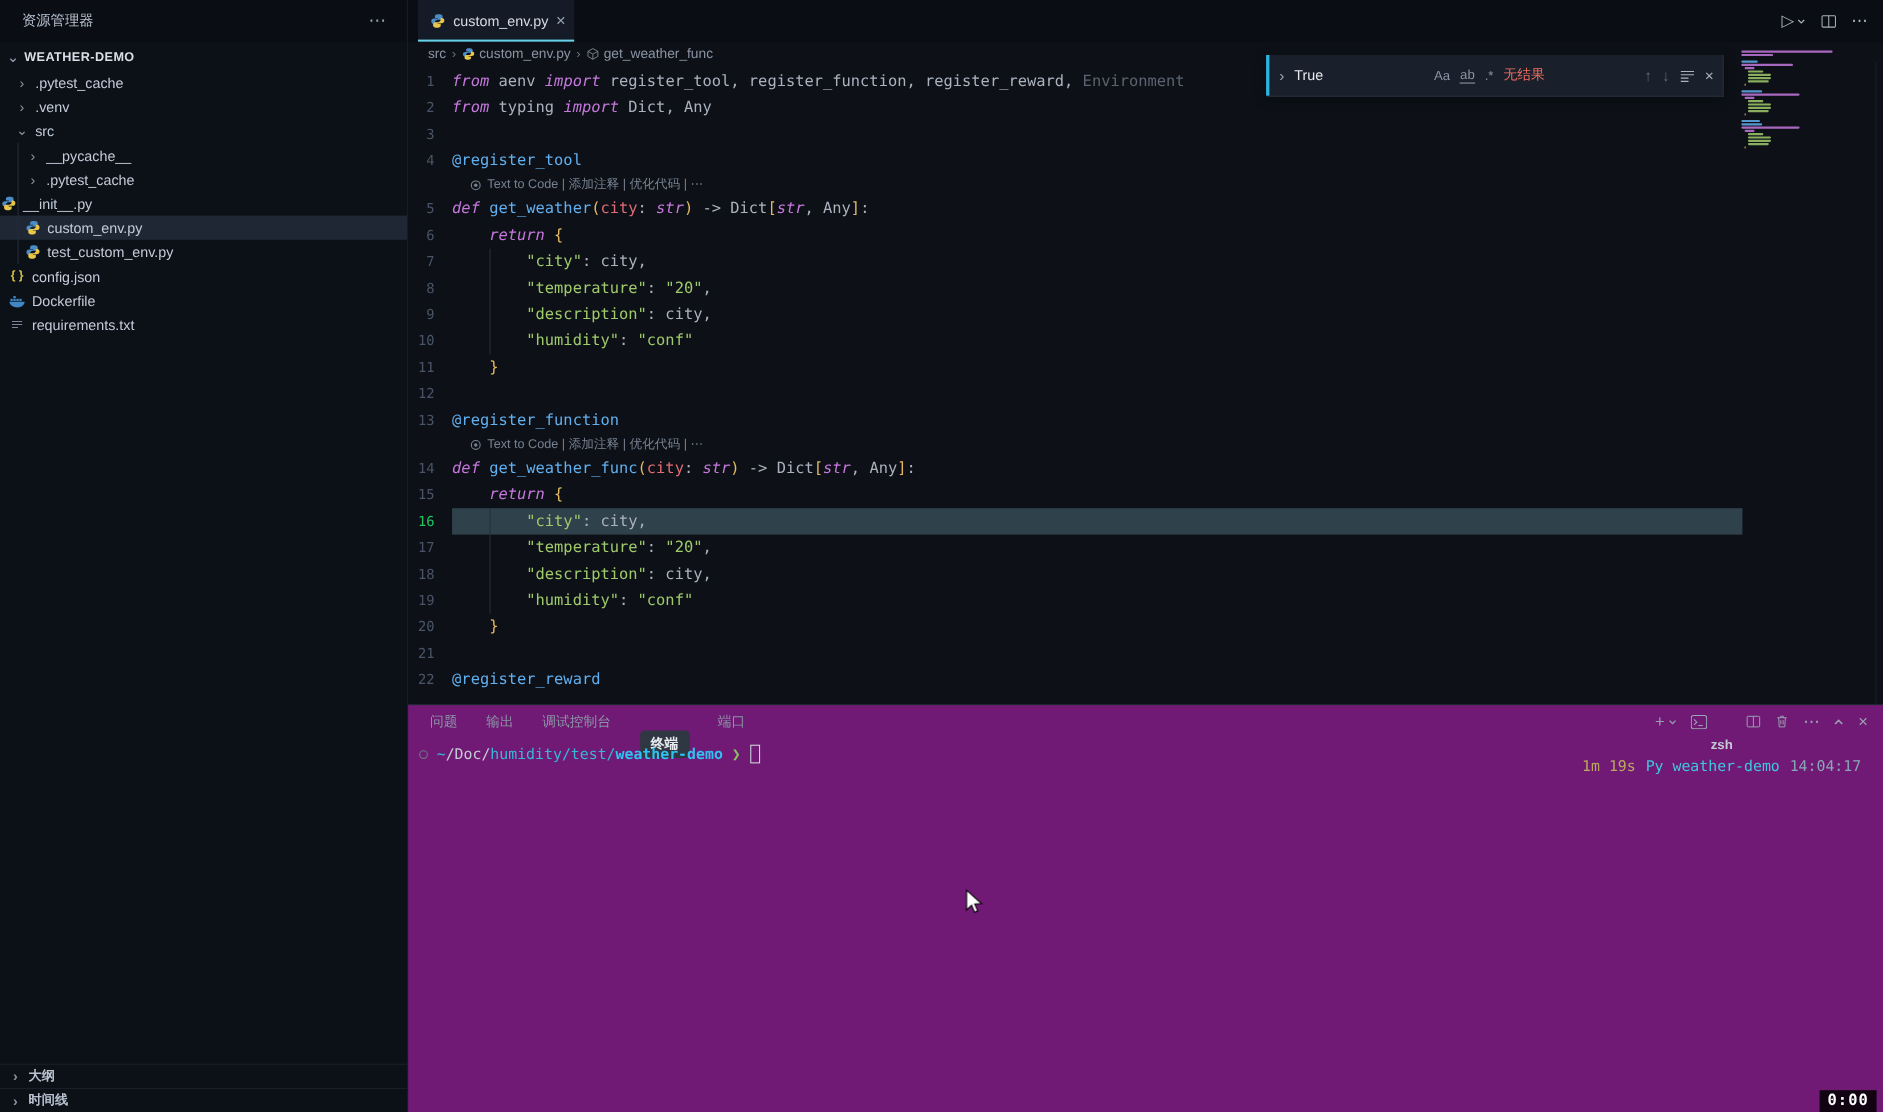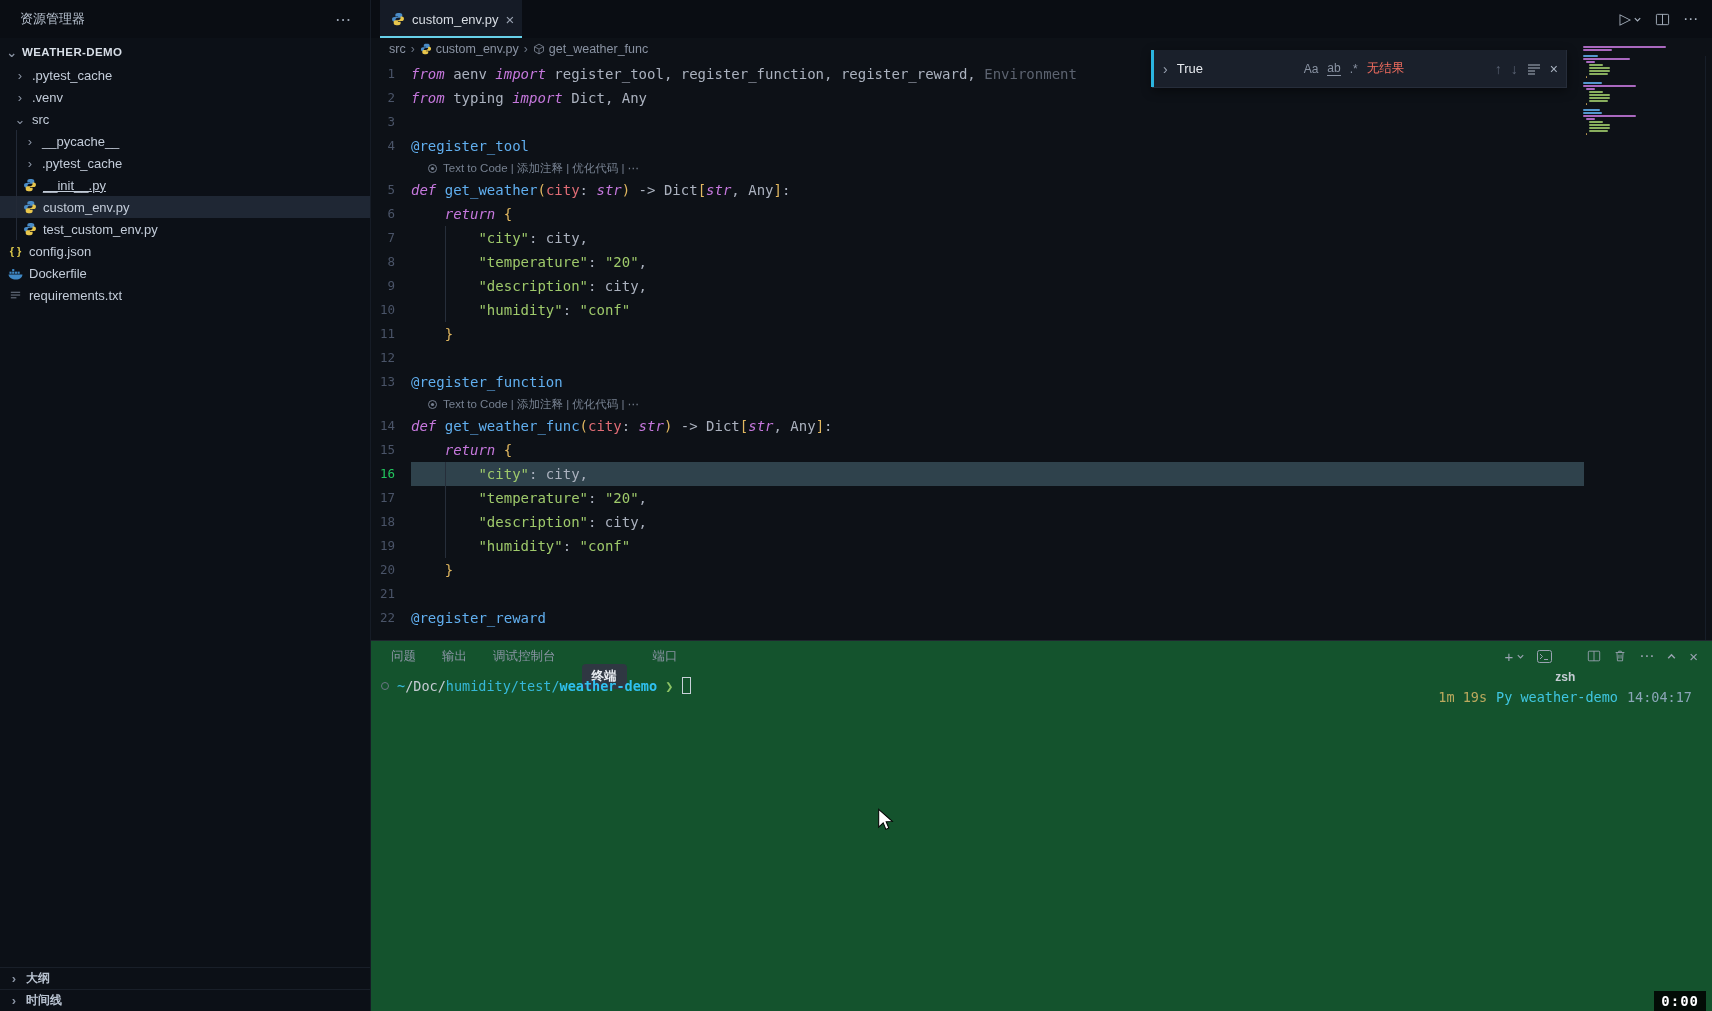--- a/index.html
+++ b/index.html
@@ -78,21 +78,21 @@
   .find-results { color:#f26d5f; font-size:12.5px; flex:1; }
   .find-nav { color:#5a6374; font-size:14px; cursor:pointer; }
   .find-btn { color:#aab4c2; font-size:14px; cursor:pointer; display:flex; align-items:center; }
 
   
   .minimap { position:absolute; left:1212px; top:8px; width:94px; bottom:0; cursor:pointer; }
   .mm-row { border-radius:1px; }
   .editor-scroll-line { position:absolute; left:1334px; top:18px; bottom:0; width:1px; background:#171e29; }
 
   
-  .panel { height:371px; flex:none; border-top:1px solid #20262f; background:#14532d; position:relative; }
+  .panel { height:371px; flex:none; border-top:1px solid #20262f; background:#701a75; position:relative; }
   .panel-header { height:28px; display:flex; align-items:center; padding:2px 14px 0 20px; }
   .ptabs { display:flex; align-items:center; gap:26px; }
   .ptab { font-size:12.5px; color:#8b95a5; cursor:pointer; }
   .ptab.active { background:#2f3742; color:#e8ecf1; font-weight:bold; border-radius:4px; padding:4px 10px;margin-top:40px; }
   .pactions { margin-left:auto; display:flex; align-items:center; gap:12px; color:#9aa3b2; }
   .pact { display:flex; align-items:center; gap:3px; font-size:15px; color:#9aa3b2; cursor:pointer; }
   .pact .zsh-label { font-size:12px; font-weight:bold; color:#c6ccd4;margin-top:42px; }
   .term-line { margin-top:8px; padding-left:8px; display:flex; align-items:center;
     font-family:"DejaVu Sans Mono",monospace; font-size:13.5px; position:relative; }
   .term-circle { width:8px; height:8px; border:1px solid #6b7585; border-radius:50%; margin:0 8px 0 2px; flex:none; }
@@ -136,21 +136,21 @@
             <span>src</span>
           </div>
           <div class="trow guided" style="padding-left: 24px;">
             <span class="chev">›</span>
             <span>__pycache__</span>
           </div>
           <div class="trow guided" style="padding-left: 24px;">
             <span class="chev">›</span>
             <span>.pytest_cache</span>
           </div>
-          <div class="trow guided" style="padding-left: 22px; text-decoration: underline;">
+          <div class="trow guided" style="">
             <span class="ticon">
               <svg width="14" height="14" viewBox="0 0 16 16">
                 <path fill="#4a8cc7" d="M7.9 1C6.1 1 5 1.8 5 3.2V5h3.1v.6H3.9C2.3 5.6 1.2 6.6 1.2 8.3s1 2.7 2.6 2.7h1.3V9.2c0-1.5 1.2-2.5 2.7-2.5h3c1.2 0 2.1-.9 2.1-2.1V3.2C12.9 1.9 11.6 1 9.9 1z"></path>
                 <path fill="#e8c64c" d="M8.1 15c1.8 0 2.9-.8 2.9-2.2V11H7.9v-.6h4.2c1.6 0 2.7-1 2.7-2.7S13.8 5 12.2 5h-1.3v1.8c0 1.5-1.2 2.5-2.7 2.5h-3c-1.2 0-2.1.9-2.1 2.1v1.4C3.1 14.1 4.4 15 6.1 15z"></path>
               </svg>
             </span>
             <span>__init__.py</span>
           </div>
           <div class="trow sel guided" style="padding-left: 22px;">
             <span class="ticon">

